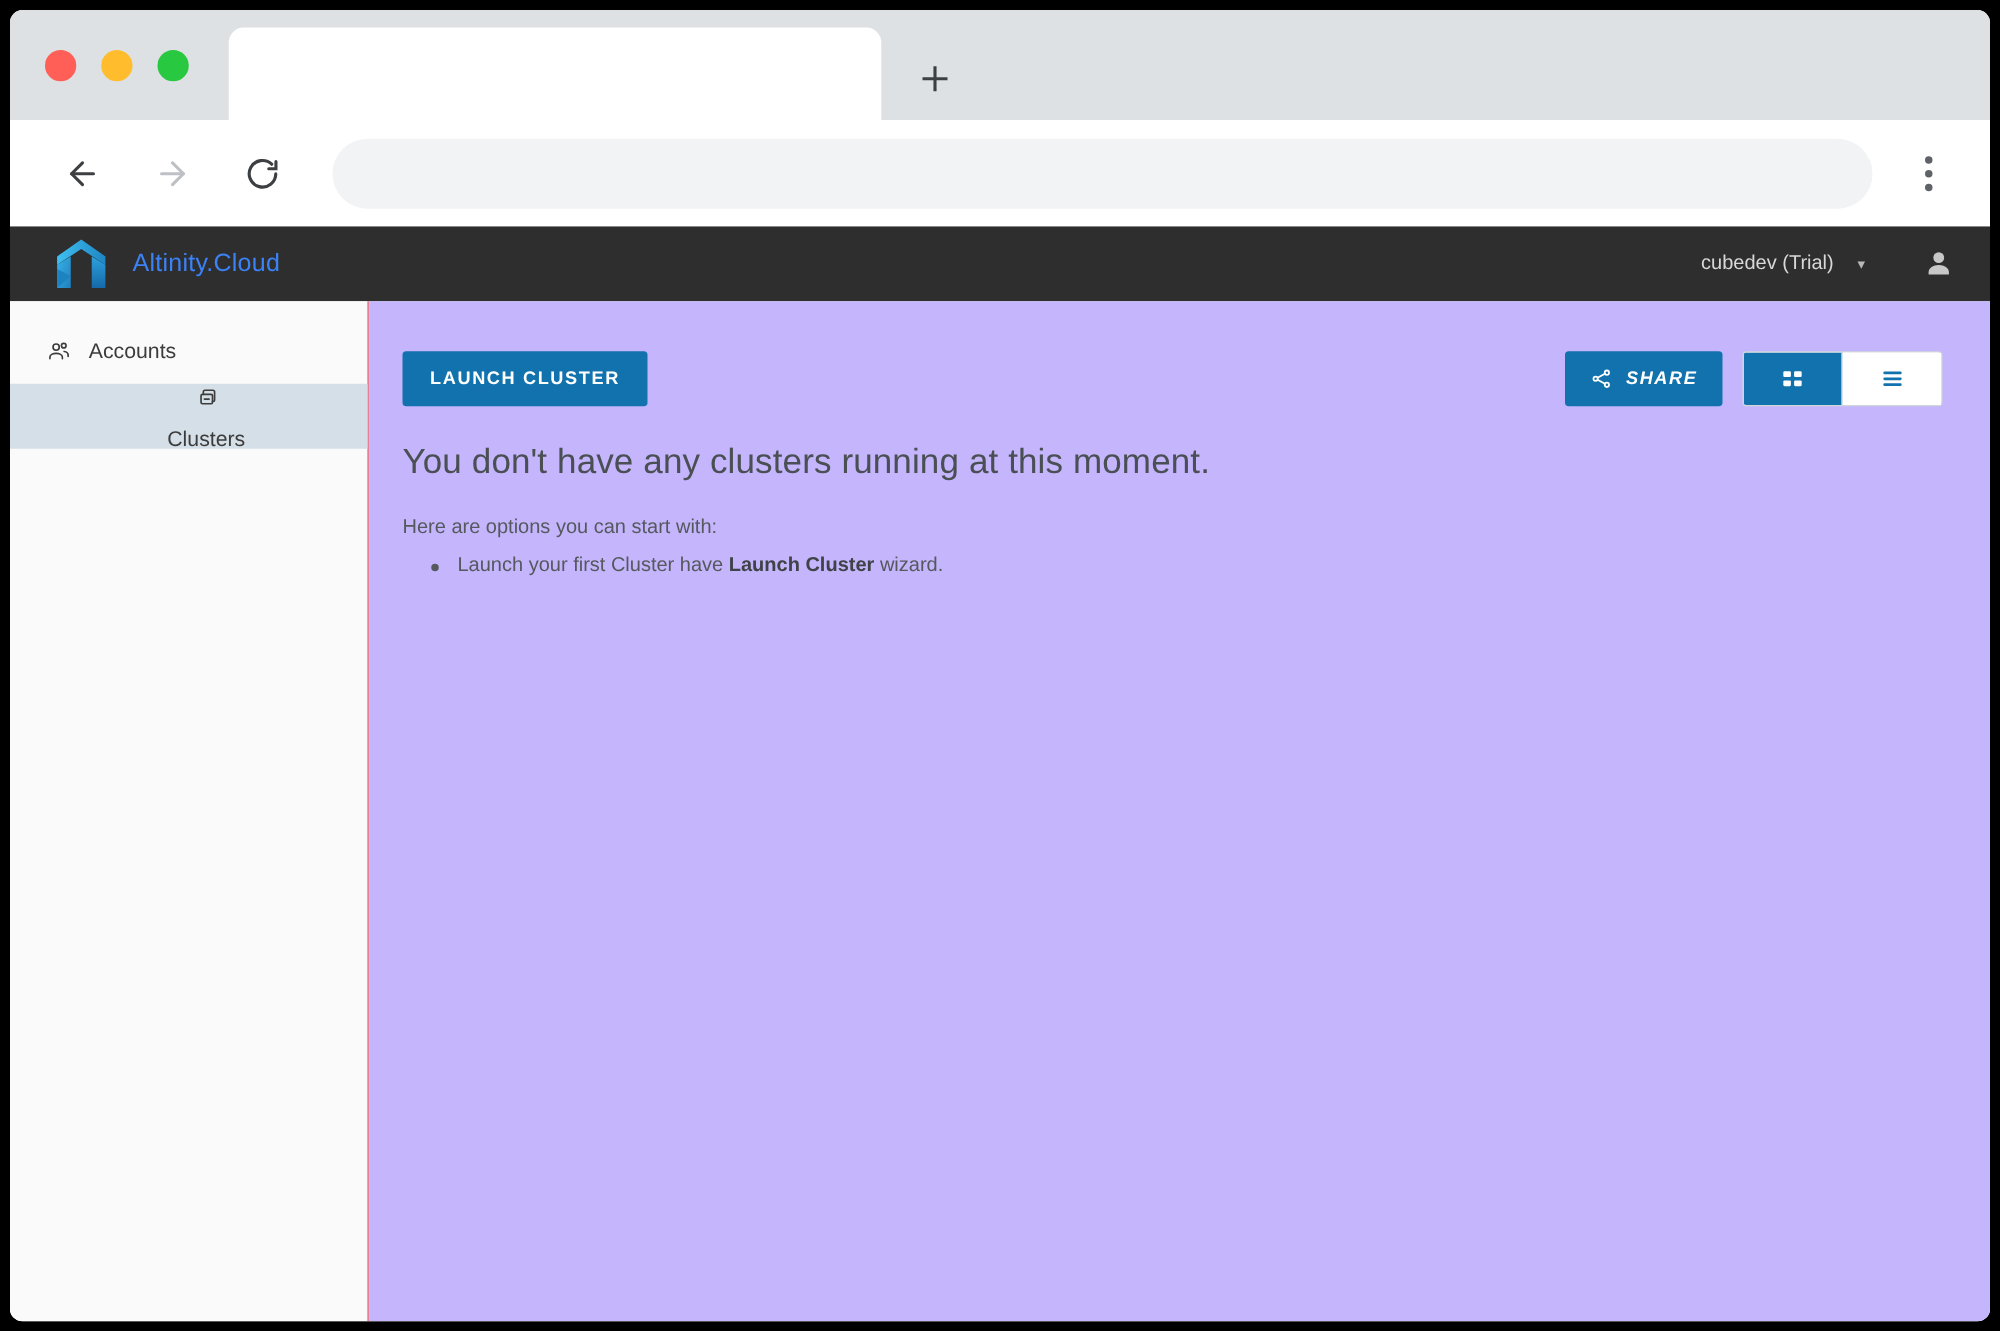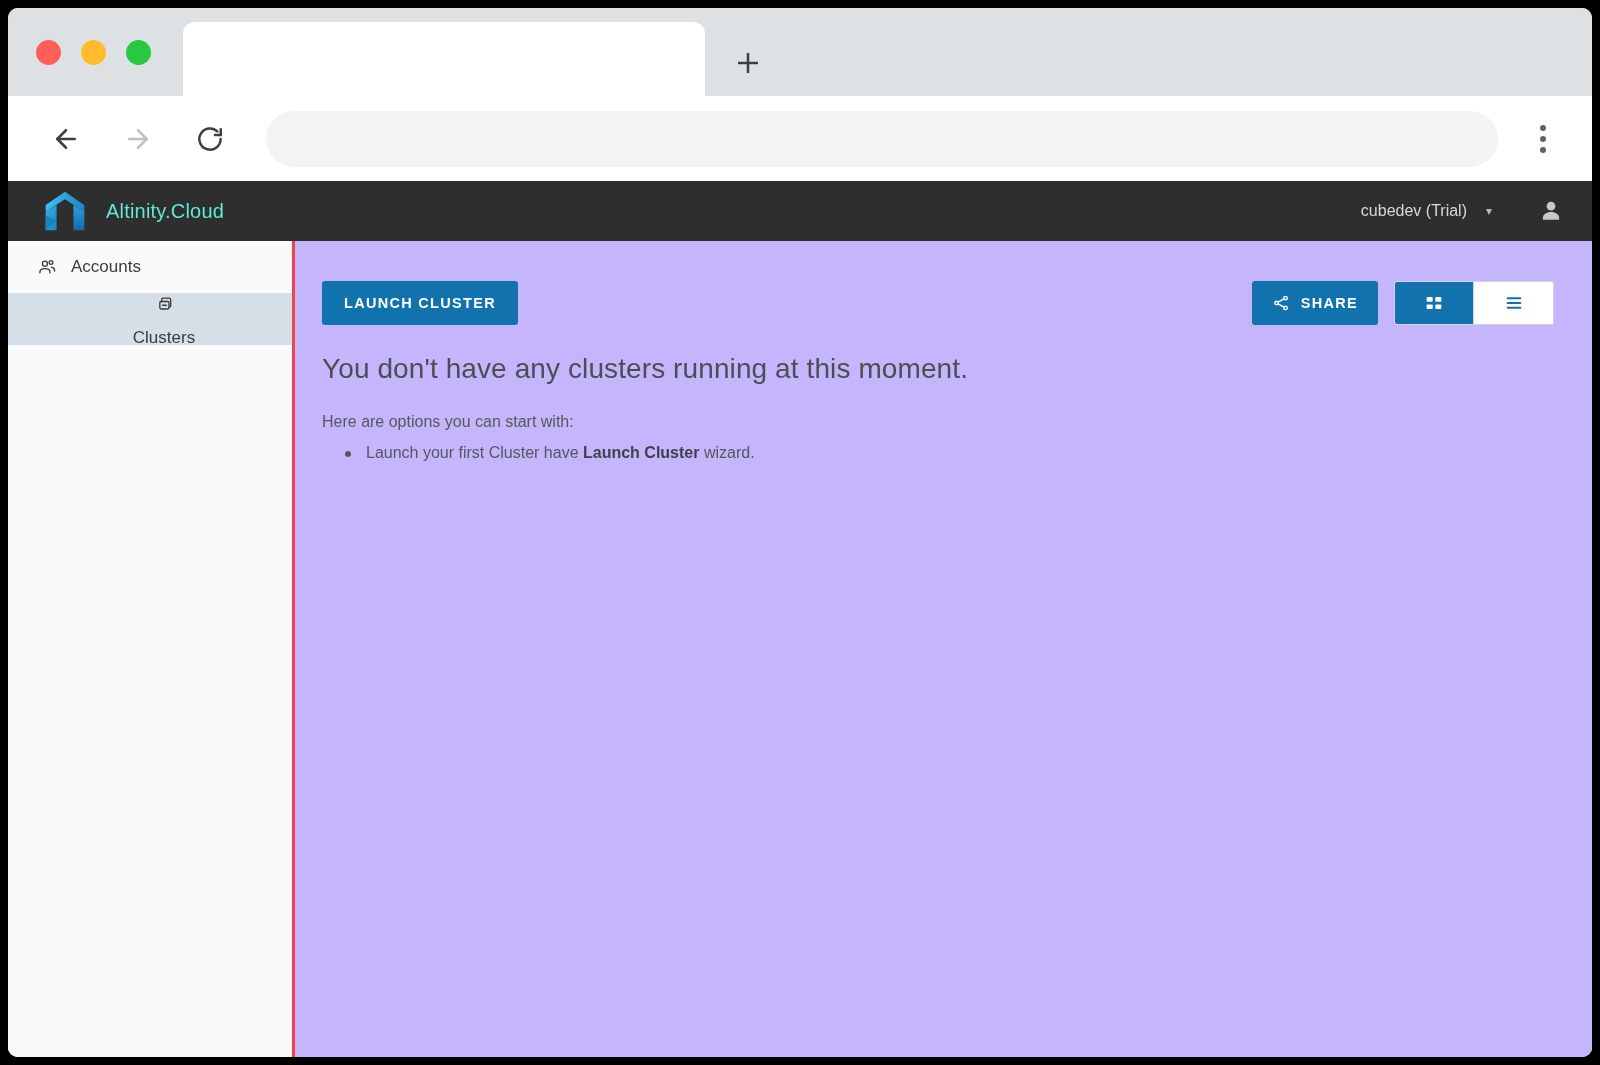--- a/index.html
+++ b/index.html
@@ -129,21 +129,21 @@
     flex: none;
     display: flex;
     align-items: center;
     padding: 0 24px 0 36px;
     color: #ffffff;
   }
   #app-logo { width: 42px; height: 42px; flex: none; }
   #app-brand-name {
     margin-left: 20px;
     font-size: 20px;
-    color: #5eead4;
+    color: #3b82f6;
     letter-spacing: .2px;
   }
   #header-spacer { flex: 1; }
   #account-switcher {
     display: flex; align-items: center; gap: 19px;
     font-size: 16px;
     color: #d8d8d8;
   }
   #account-switcher .chev { font-size: 12px; color: #b9b9b9; }
   #user-avatar-button {
@@ -154,21 +154,22 @@
   }
   #user-avatar-button svg { width: 26px; height: 26px; }
 
   
   #app-body { flex: 1; display: flex; min-height: 0; }
 
   #sidebar {
     width: 287px;
     flex: none;
     background: #fafafa;
-    border-right: 3px solid #ef4444;
+    border-right: 1px solid #ef4444;
+    padding-top: 14px;
   }
   .sidebar-item {
     height: 52px;
     display: flex;
     align-items: center;
     padding-left: 28px;
     gap: 13px;
     font-size: 17px;
     color: #3c3c3c;
   }
@@ -215,20 +216,21 @@
     border: none;
     border-radius: 3px;
     padding: 0 20px;
     display: flex;
     align-items: center;
     gap: 11px;
     font-family: inherit;
     font-size: 14.5px;
     font-weight: 600;
     letter-spacing: 1.3px;
+    font-style: italic;
   }
   #share-button svg { width: 18px; height: 18px; }
 
   #view-toggle-group {
     margin-left: 16px;
     height: 44px;
     display: flex;
     border: 1px solid #cfd6da;
     border-radius: 3px;
     overflow: hidden;

